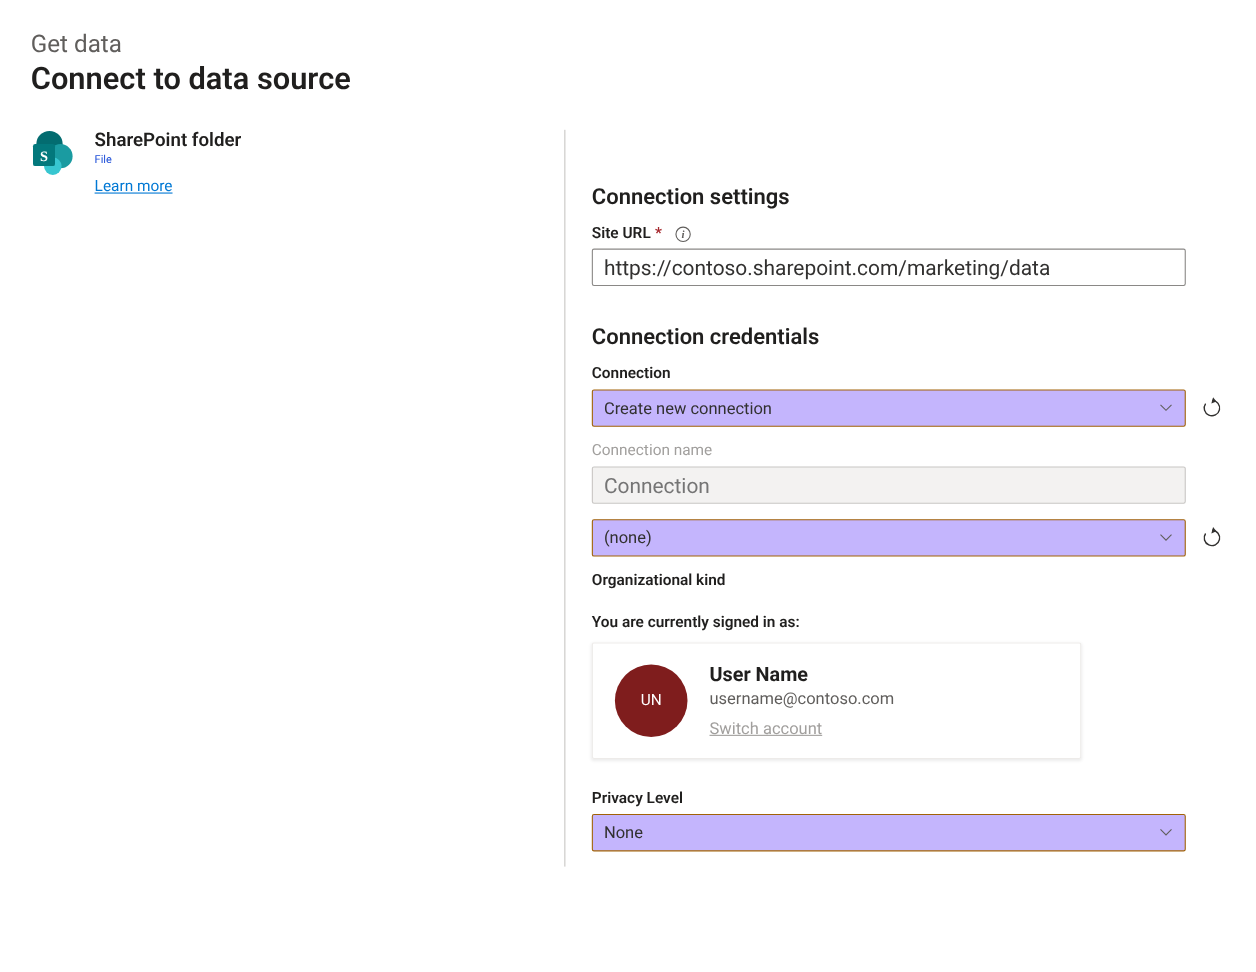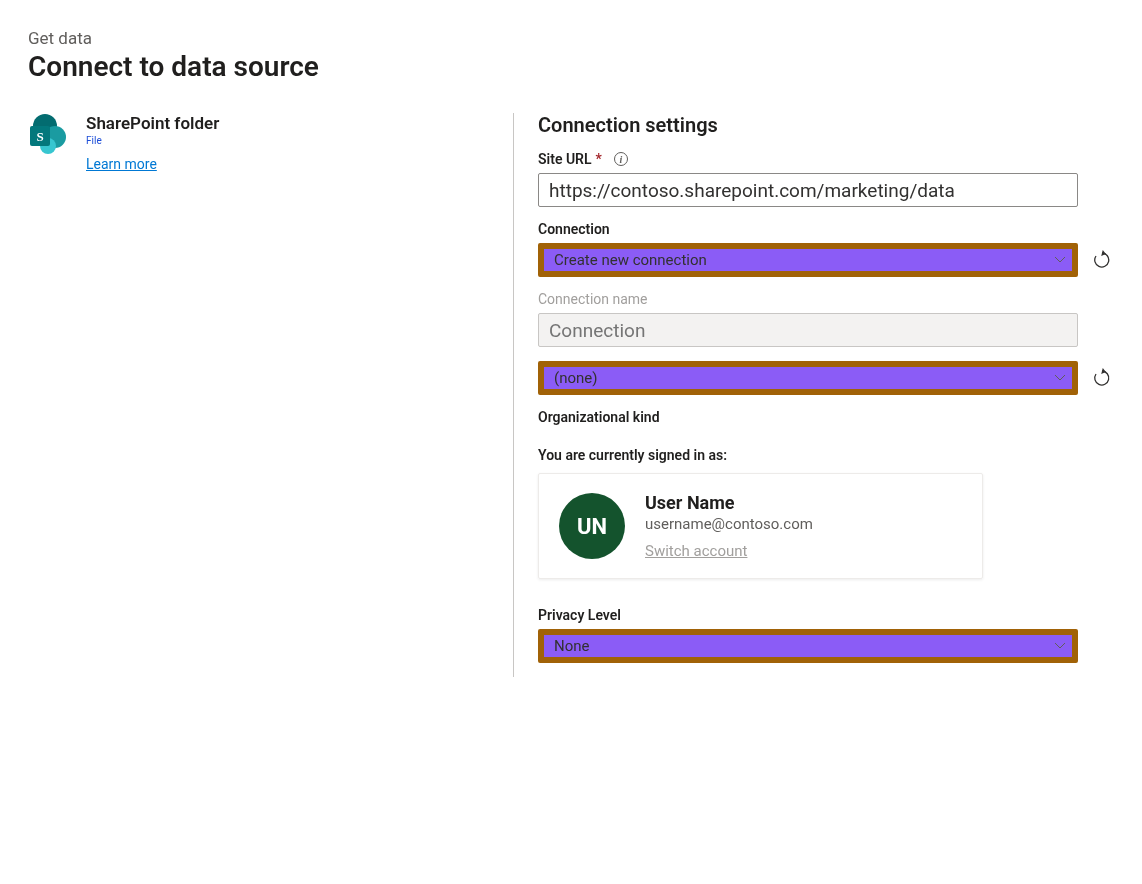--- a/index.html
+++ b/index.html
@@ -8,21 +8,21 @@
       padding: 0;
     }
     body {
       font-family: "Segoe UI", -apple-system, BlinkMacSystemFont, Roboto, sans-serif;
       color: #323130;
       background: #ffffff;
       width: 1142px;
       padding: 28px 28px 0 28px;
     }
     .breadcrumb {
-      font-size: 17px;
+      font-size: 22px;
       color: #605e5c;
       margin-bottom: 2px;
     }
     .page-title {
       font-size: 28px;
       font-weight: 600;
       color: #201f1e;
       margin-bottom: 30px;
     }
     .content {
@@ -60,34 +60,35 @@
     .right-col {
       flex: 1;
       border-left: 1px solid #c8c6c4;
       padding-left: 24px;
     }
     .section-heading {
       font-size: 20px;
       font-weight: 600;
       color: #201f1e;
       margin-bottom: 14px;
+      margin-top: 48px;
     }
     .section-heading.second {
       margin-top: 34px;
     }
     .field {
       margin-bottom: 14px;
     }
     .field-label {
       font-size: 14px;
       font-weight: 600;
       color: #201f1e;
       margin-bottom: 6px;
       display: flex;
-      align-items: center;
+      align-items: flex-end;
       gap: 4px;
     }
     .field-label.muted {
       color: #a19f9d;
       font-weight: 400;
     }
     .required {
       color: #a4262c;
     }
     .info-icon {
@@ -129,23 +130,23 @@
     .select-wrap {
       position: relative;
       width: 540px;
     }
     .select {
       width: 100%;
       height: 34px;
       padding: 0 34px 0 10px;
       font-size: 15px;
       font-family: inherit;
-      border: 6px solid #a16207;
+      border: 1px solid #a16207;
       border-radius: 2px;
-      background: #8b5cf6;
+      background: #c4b5fd;
       color: #323130;
       appearance: none;
       cursor: pointer;
       text-align: left;
     }
     .chevron {
       position: absolute;
       right: 12px;
       top: 50%;
       transform: translateY(-50%);
@@ -176,27 +177,27 @@
       display: flex;
       align-items: center;
       gap: 20px;
       box-shadow: 0 1px 3px rgba(0,0,0,0.08);
       margin-bottom: 28px;
     }
     .avatar {
       width: 66px;
       height: 66px;
       border-radius: 50%;
-      background: #14532d;
+      background: #7f1d1d;
       color: #ffffff;
       display: flex;
       align-items: center;
       justify-content: center;
-      font-size: 22px;
-      font-weight: 700;
+      font-size: 14px;
+      font-weight: 400;
       flex-shrink: 0;
     }
     .user-name {
       font-size: 18px;
       font-weight: 700;
       color: #201f1e;
       margin-bottom: 2px;
     }
     .user-email {
       font-size: 15px;
@@ -245,20 +246,21 @@
 
     <div class="field">
       <div class="field-label">
         <span>Site URL</span>
         <span class="required">*</span>
         <span class="info-icon">i</span>
       </div>
       <input type="text" class="text-input" value="https://contoso.sharepoint.com/marketing/data" style="">
     </div>
 
+    <h2 class="section-heading second">Connection credentials</h2>
 
     <div class="field">
       <div class="field-label">Connection</div>
       <div class="field-row">
         <div class="select-wrap">
           <button class="select">Create new connection</button>
           <span class="chevron">
             <svg width="12" height="12" viewBox="0 0 12 12">
                 <path d="M1 3.5 L6 8.5 L11 3.5" stroke="#605e5c" stroke-width="1" fill="none"></path>
               </svg>

